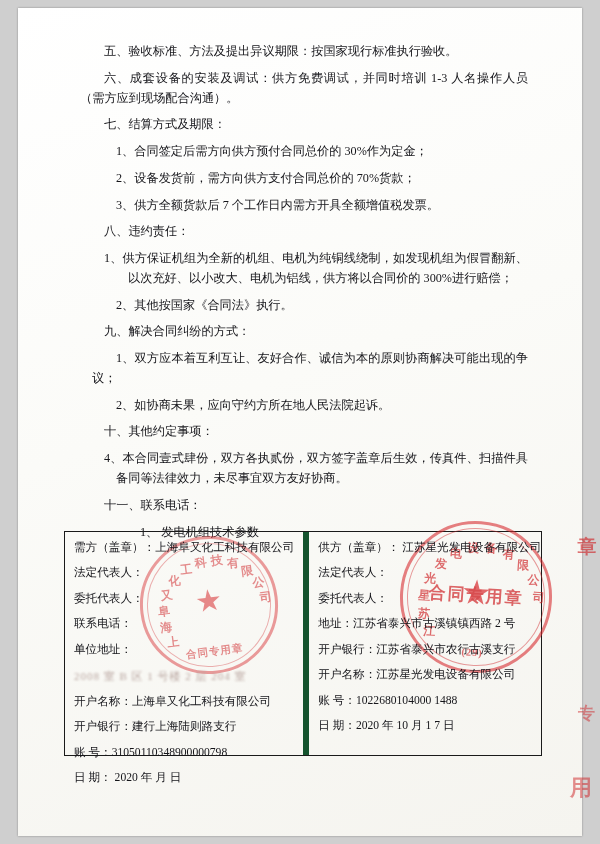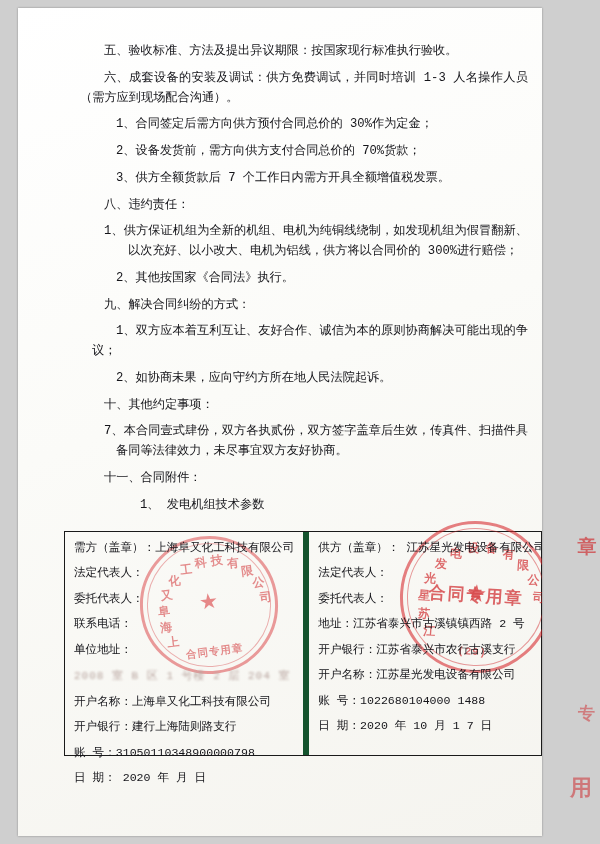--- a/index.html
+++ b/index.html
@@ -10,26 +10,25 @@
     width: 600px;
     height: 844px;
     background: #cfcfcf;
     font-family: "Liberation Serif", serif;
     overflow: hidden;
   }
   .page {
     position: absolute;
     left: 18px;
     top: 8px;
-    width: 524px;
+    width: 564px;
     height: 828px;
     background: #86efac;
     box-shadow: 0 0 2px rgba(0,0,0,0.35);
     overflow: hidden;
-    font-family: Liberation Mono, monospace;
   }
   .paper-tint {
     position: absolute;
     inset: 0;
     background: linear-gradient(160deg, #ffffff 0%, #fbfbf8 45%, #f5f4ef 100%);
     pointer-events: none;
   }
   .content {
     position: absolute;
     left: 62px;
@@ -218,32 +217,33 @@
 </style>
 </head>
 <body>
 
 <div class="page">
   <div class="paper-tint"></div>
 
   <div class="content">
     <p class="clause lvl1">五、验收标准、方法及提出异议期限：按国家现行标准执行验收。</p>
     <p class="clause lvl1">六、成套设备的安装及调试：供方免费调试，并同时培训 1-3 人名操作人员（需方应到现场配合沟通）。</p>
+    <p class="clause lvl1">七、结算方式及期限：</p>
     <p class="clause lvl2">1、合同签定后需方向供方预付合同总价的 30%作为定金；</p>
     <p class="clause lvl2">2、设备发货前，需方向供方支付合同总价的 70%货款；</p>
     <p class="clause lvl2">3、供方全额货款后 7 个工作日内需方开具全额增值税发票。</p>
     <p class="clause lvl1">八、违约责任：</p>
     <p class="clause lvl2 hang">1、供方保证机组为全新的机组、电机为纯铜线绕制，如发现机组为假冒翻新、以次充好、以小改大、电机为铝线，供方将以合同价的 300%进行赔偿；</p>
     <p class="clause lvl2">2、其他按国家《合同法》执行。</p>
     <p class="clause lvl1">九、解决合同纠纷的方式：</p>
     <p class="clause lvl2">1、双方应本着互利互让、友好合作、诚信为本的原则协商解决可能出现的争议；</p>
     <p class="clause lvl2">2、如协商未果，应向守约方所在地人民法院起诉。</p>
     <p class="clause lvl1">十、其他约定事项：</p>
-    <p class="clause lvl2 hang2">7、本合同壹式肆份，双方各执贰份，双方签字盖章后生效，传真件、扫描件具备同等法律效力，未尽事宜双方友好协商。</p>
-    <p class="clause lvl1">十一、合同附件：</p>
+    <p class="clause lvl2 hang2">4、本合同壹式肆份，双方各执贰份，双方签字盖章后生效，传真件、扫描件具备同等法律效力，未尽事宜双方友好协商。</p>
+    <p class="clause lvl1">十一、联系电话：</p>
     <p class="clause sub-item">1、 发电机组技术参数</p>
   </div>
 
   <div class="stamp stamp-left">
     <div class="ring-inner"></div>
     <div class="star">★</div>
     <div class="bottom-text">合同专用章</div>
     <div class="arc-text">
       <span style="transform: rotate(-118deg) translate(0, -52px) rotate(118deg);">上</span>
       <span style="transform: rotate(-100deg) translate(0, -52px) rotate(100deg);">海</span>

